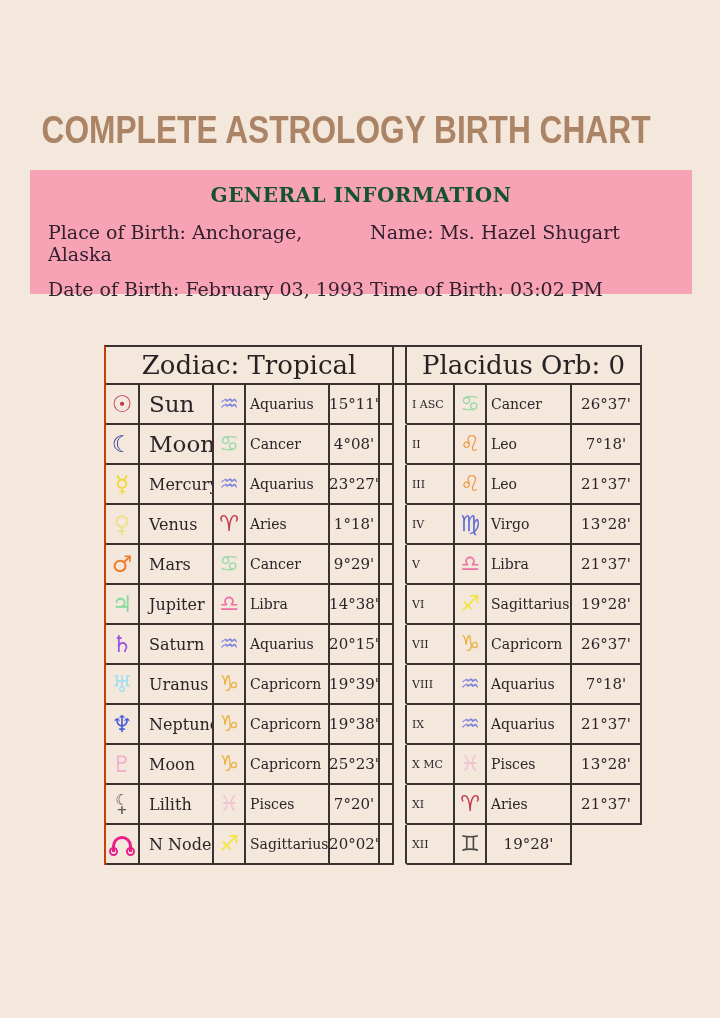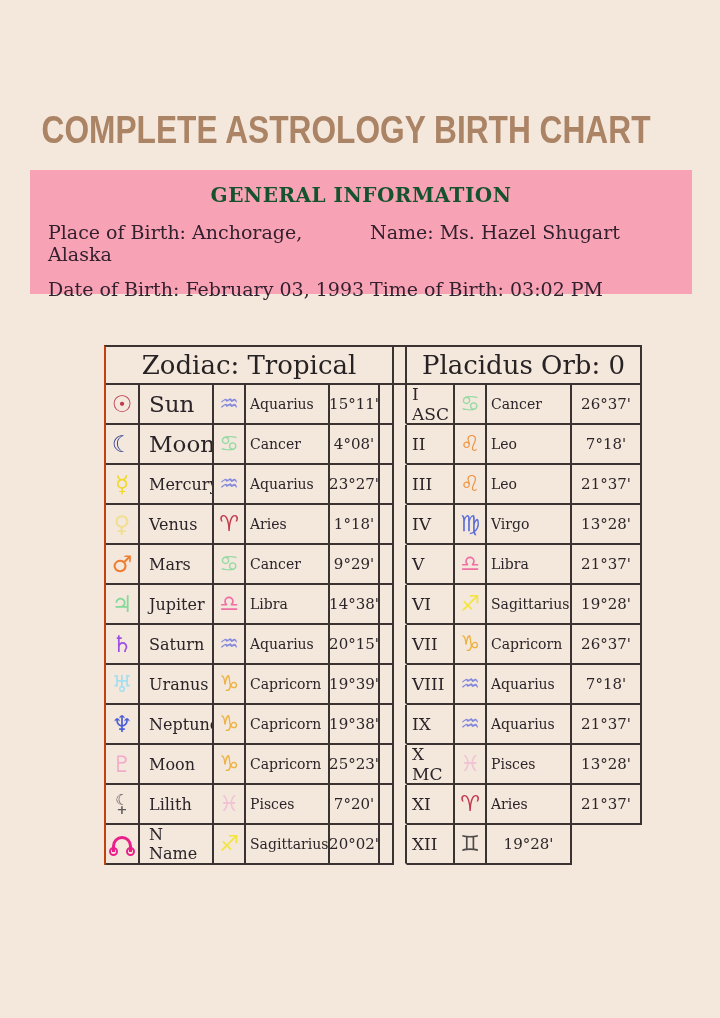--- a/index.html
+++ b/index.html
@@ -48,21 +48,21 @@
   .hdr-left{grid-column:1 / span 6;}
   .hdr-right{grid-column:8 / span 4;}
   .icon-cell{justify-content:center;}
   .glyph{font-family:"DejaVu Sans", sans-serif;font-size:22px;line-height:1;font-weight:bold;}
   .planet-glyph{font-size:23px;}
   .name-cell{padding-left:9px;font-size:16px;}
   .name-big{font-size:23px;}
   .signname-cell{padding-left:4px;font-size:14px;}
   .signname-small{font-size:14px;}
   .deg-cell{justify-content:center;font-size:15px;}
-  .house-cell{padding-left:5px;font-size:17px;}
+  .house-cell{padding-left:5px;font-size:11px;}
   
   .lilith{display:flex;flex-direction:column;align-items:center;line-height:1;}
   .lilith .top{font-family:"DejaVu Sans",sans-serif;font-size:15px;font-weight:bold;}
   .lilith .bot{font-family:"DejaVu Sans",sans-serif;font-size:13px;font-weight:bold;margin-top:-5px;}
   
   .node-arc{
     position:relative;width:14px;height:13px;
     border:3px solid #e91f8a;border-bottom:none;
     border-radius:10px 10px 0 0;display:inline-block;
   }
@@ -283,21 +283,21 @@
       <span class="glyph" style="color: rgb(193, 58, 78);">♈</span>
     </div>
     <div class="cell signname-cell">Aries</div>
     <div class="cell deg-cell">21°37'</div>
     <div class="cell icon-cell">
       <span class="node-arc" style="border-color: rgb(233, 31, 138);">
         <span class="node-dot l" style="border-color: rgb(233, 31, 138);"></span>
         <span class="node-dot r" style="border-color: rgb(233, 31, 138);"></span>
       </span>
     </div>
-    <div class="cell name-cell">N Name</div>
+    <div class="cell name-cell">N Node</div>
     <div class="cell icon-cell">
       <span class="glyph" style="color: rgb(243, 229, 61);">♐</span>
     </div>
     <div class="cell signname-cell signname-small">Sagittarius</div>
     <div class="cell deg-cell">20°02'</div>
     <div class="cell "></div>
     <div class="cell gap-body"></div>
     <div class="cell house-cell">XII</div>
     <div class="cell icon-cell">
       <span class="glyph" style="color: rgb(78, 74, 73);">♊</span>

